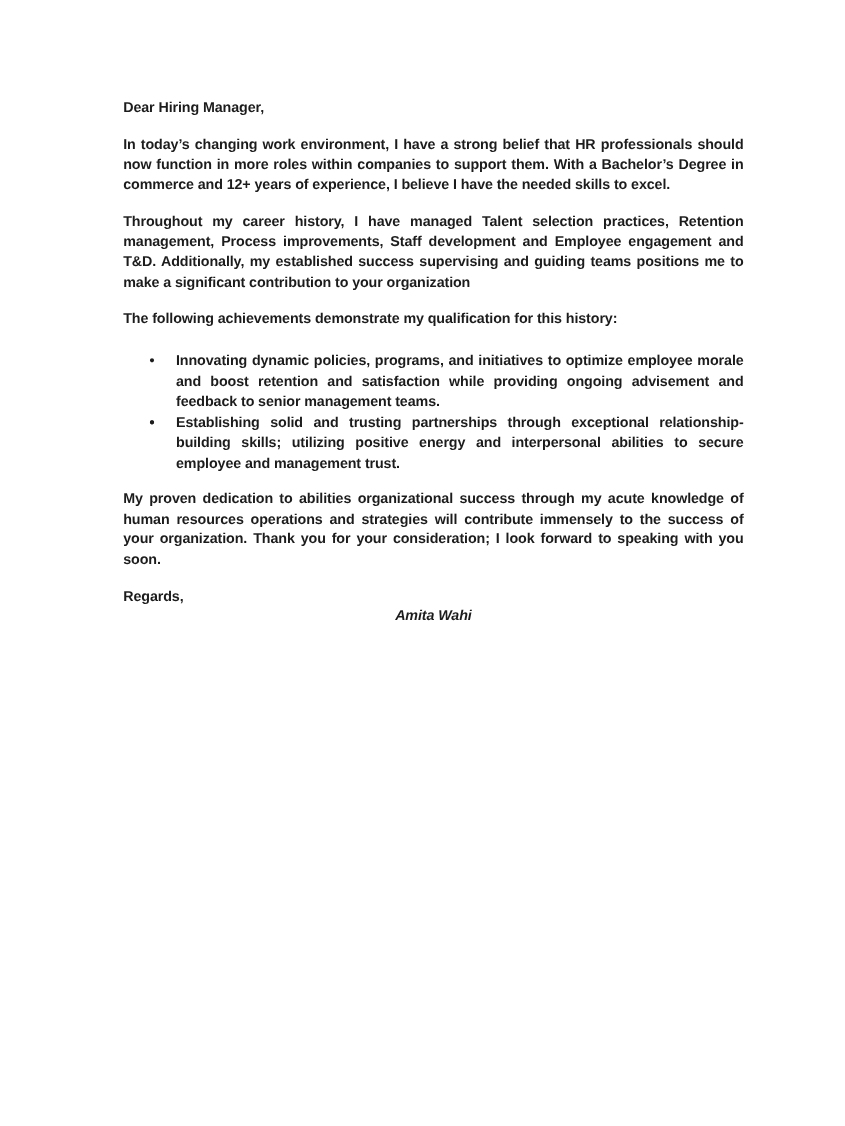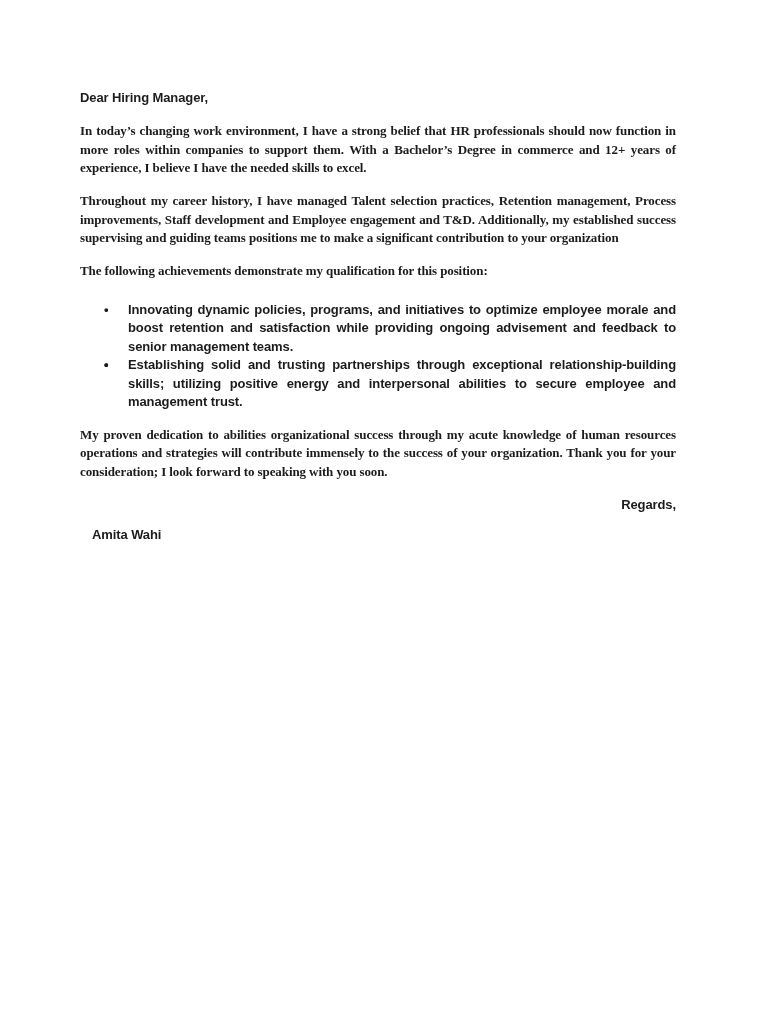--- a/index.html
+++ b/index.html
@@ -11,31 +11,30 @@
     width: 768px;
     height: 1024px;
     overflow: hidden;
     font-family: "Liberation Sans", "DejaVu Sans", sans-serif;
   }
   .page {
     box-sizing: border-box;
     width: 768px;
     height: 1024px;
     background: #ffffff;
-    padding: 89px 92px 0 80px;
+    padding: 89px 92px 0 112px;
     color: #1c1c1c;
     font-size: 13px;
     line-height: 18.5px;
     font-weight: bold;
     letter-spacing: -0.1px;
   }
   .para {
     margin: 0 0 14.5px 0;
     text-align: justify;
-    font-family: Liberation Serif, serif;
   }
   .salutation {
     margin: 0 0 14.5px 0;
     text-align: left;
   }
   .bullet-list {
     margin: 20px 0 14px 0;
     padding: 0;
     list-style: none;
   }
@@ -46,39 +45,40 @@
     text-align: justify;
   }
   .bullet-glyph {
     position: absolute;
     left: 24px;
     top: 0;
     font-weight: bold;
   }
   .signoff {
     margin: 11px 0 0 0;
-    text-align: right;
+    text-align: left;
   }
   .signature {
-    margin: 12px;
-    text-align: left;
+    margin: 0;
+    text-align: center;
+    font-style: italic;
   }
 </style>
 </head>
 <body>
 
 <div class="page">
 
   <p class="salutation">Dear Hiring Manager,</p>
 
   <p class="para">In today’s changing work environment, I have a strong belief that HR professionals should now function in more roles within companies to support them. With a Bachelor’s Degree in commerce and 12+ years of experience, I believe I have the needed skills to excel.</p>
 
   <p class="para">Throughout my career history, I have managed Talent selection practices, Retention management, Process improvements, Staff development and Employee engagement and T&amp;D. Additionally, my established success supervising and guiding teams positions me to make a significant contribution to your organization</p>
 
-  <p class="para">The following achievements demonstrate my qualification for this position:</p>
+  <p class="para">The following achievements demonstrate my qualification for this history:</p>
 
   <ul class="bullet-list">
     <li class="bullet-item">
       <span class="bullet-glyph">•</span>
       <span>Innovating dynamic policies, programs, and initiatives to optimize employee morale and boost retention and satisfaction while providing ongoing advisement and feedback to senior management teams.</span>
     </li>
     <li class="bullet-item">
       <span class="bullet-glyph">•</span>
     </li>
     <li class="bullet-item">

